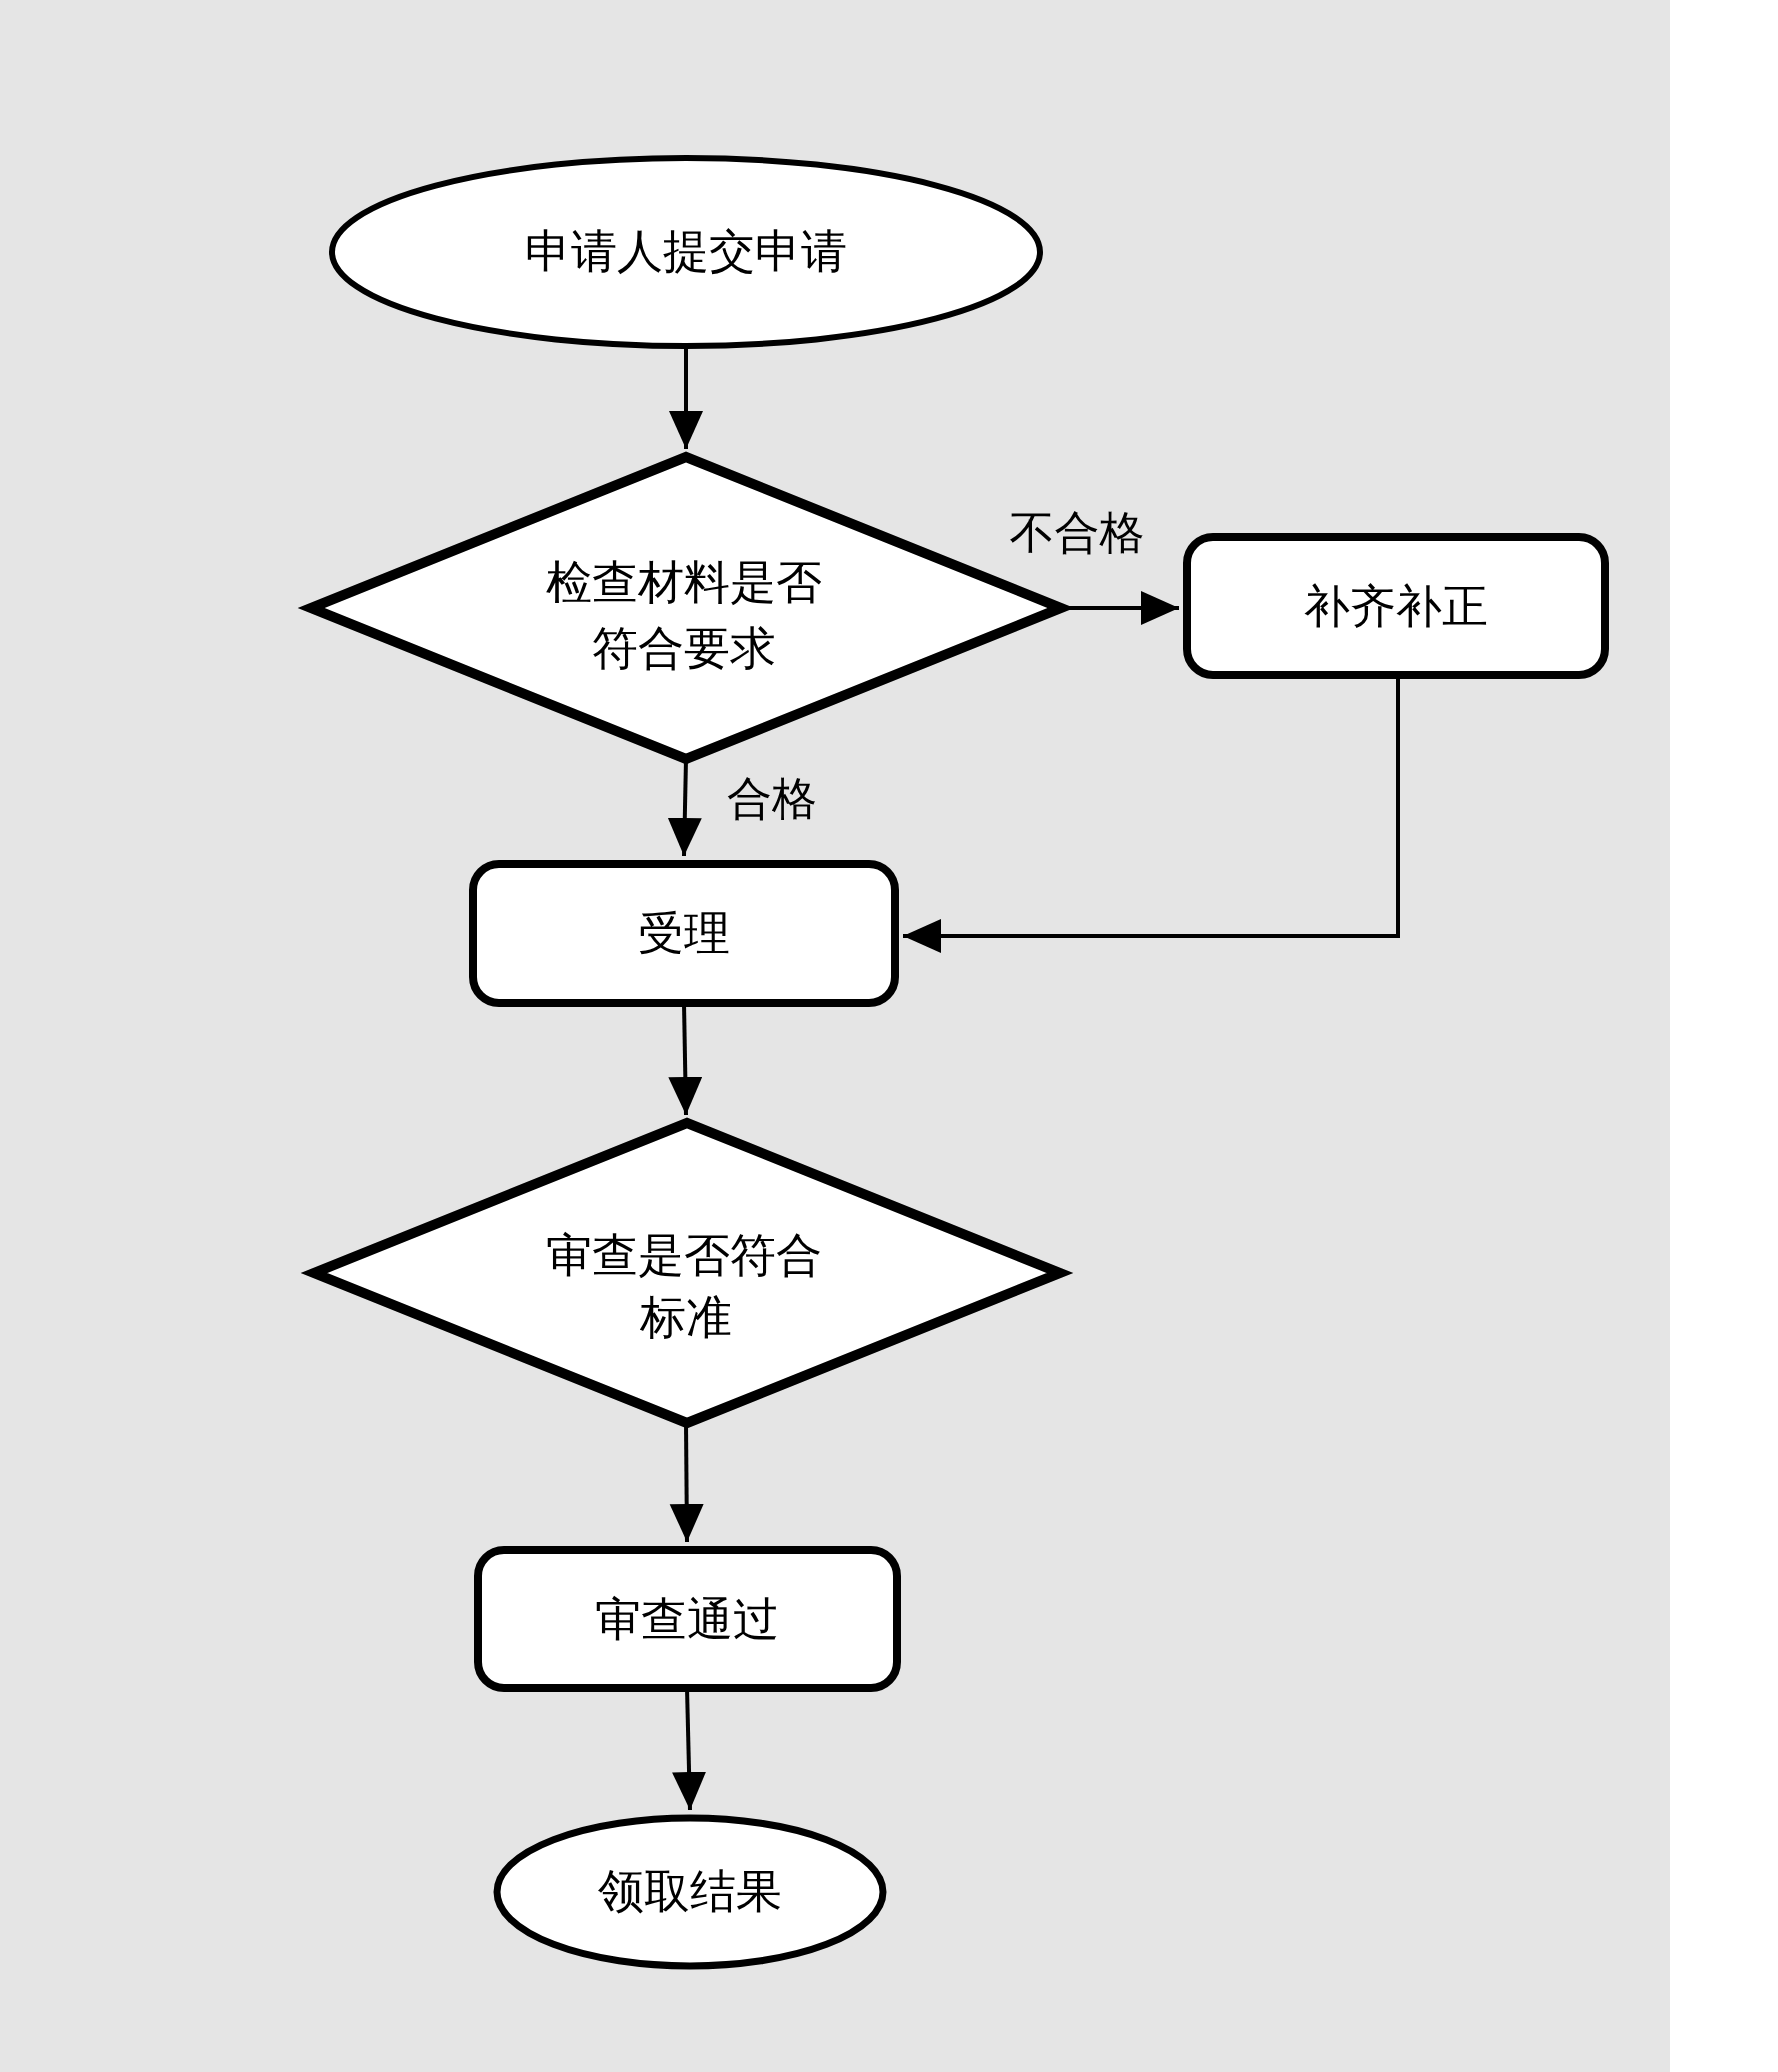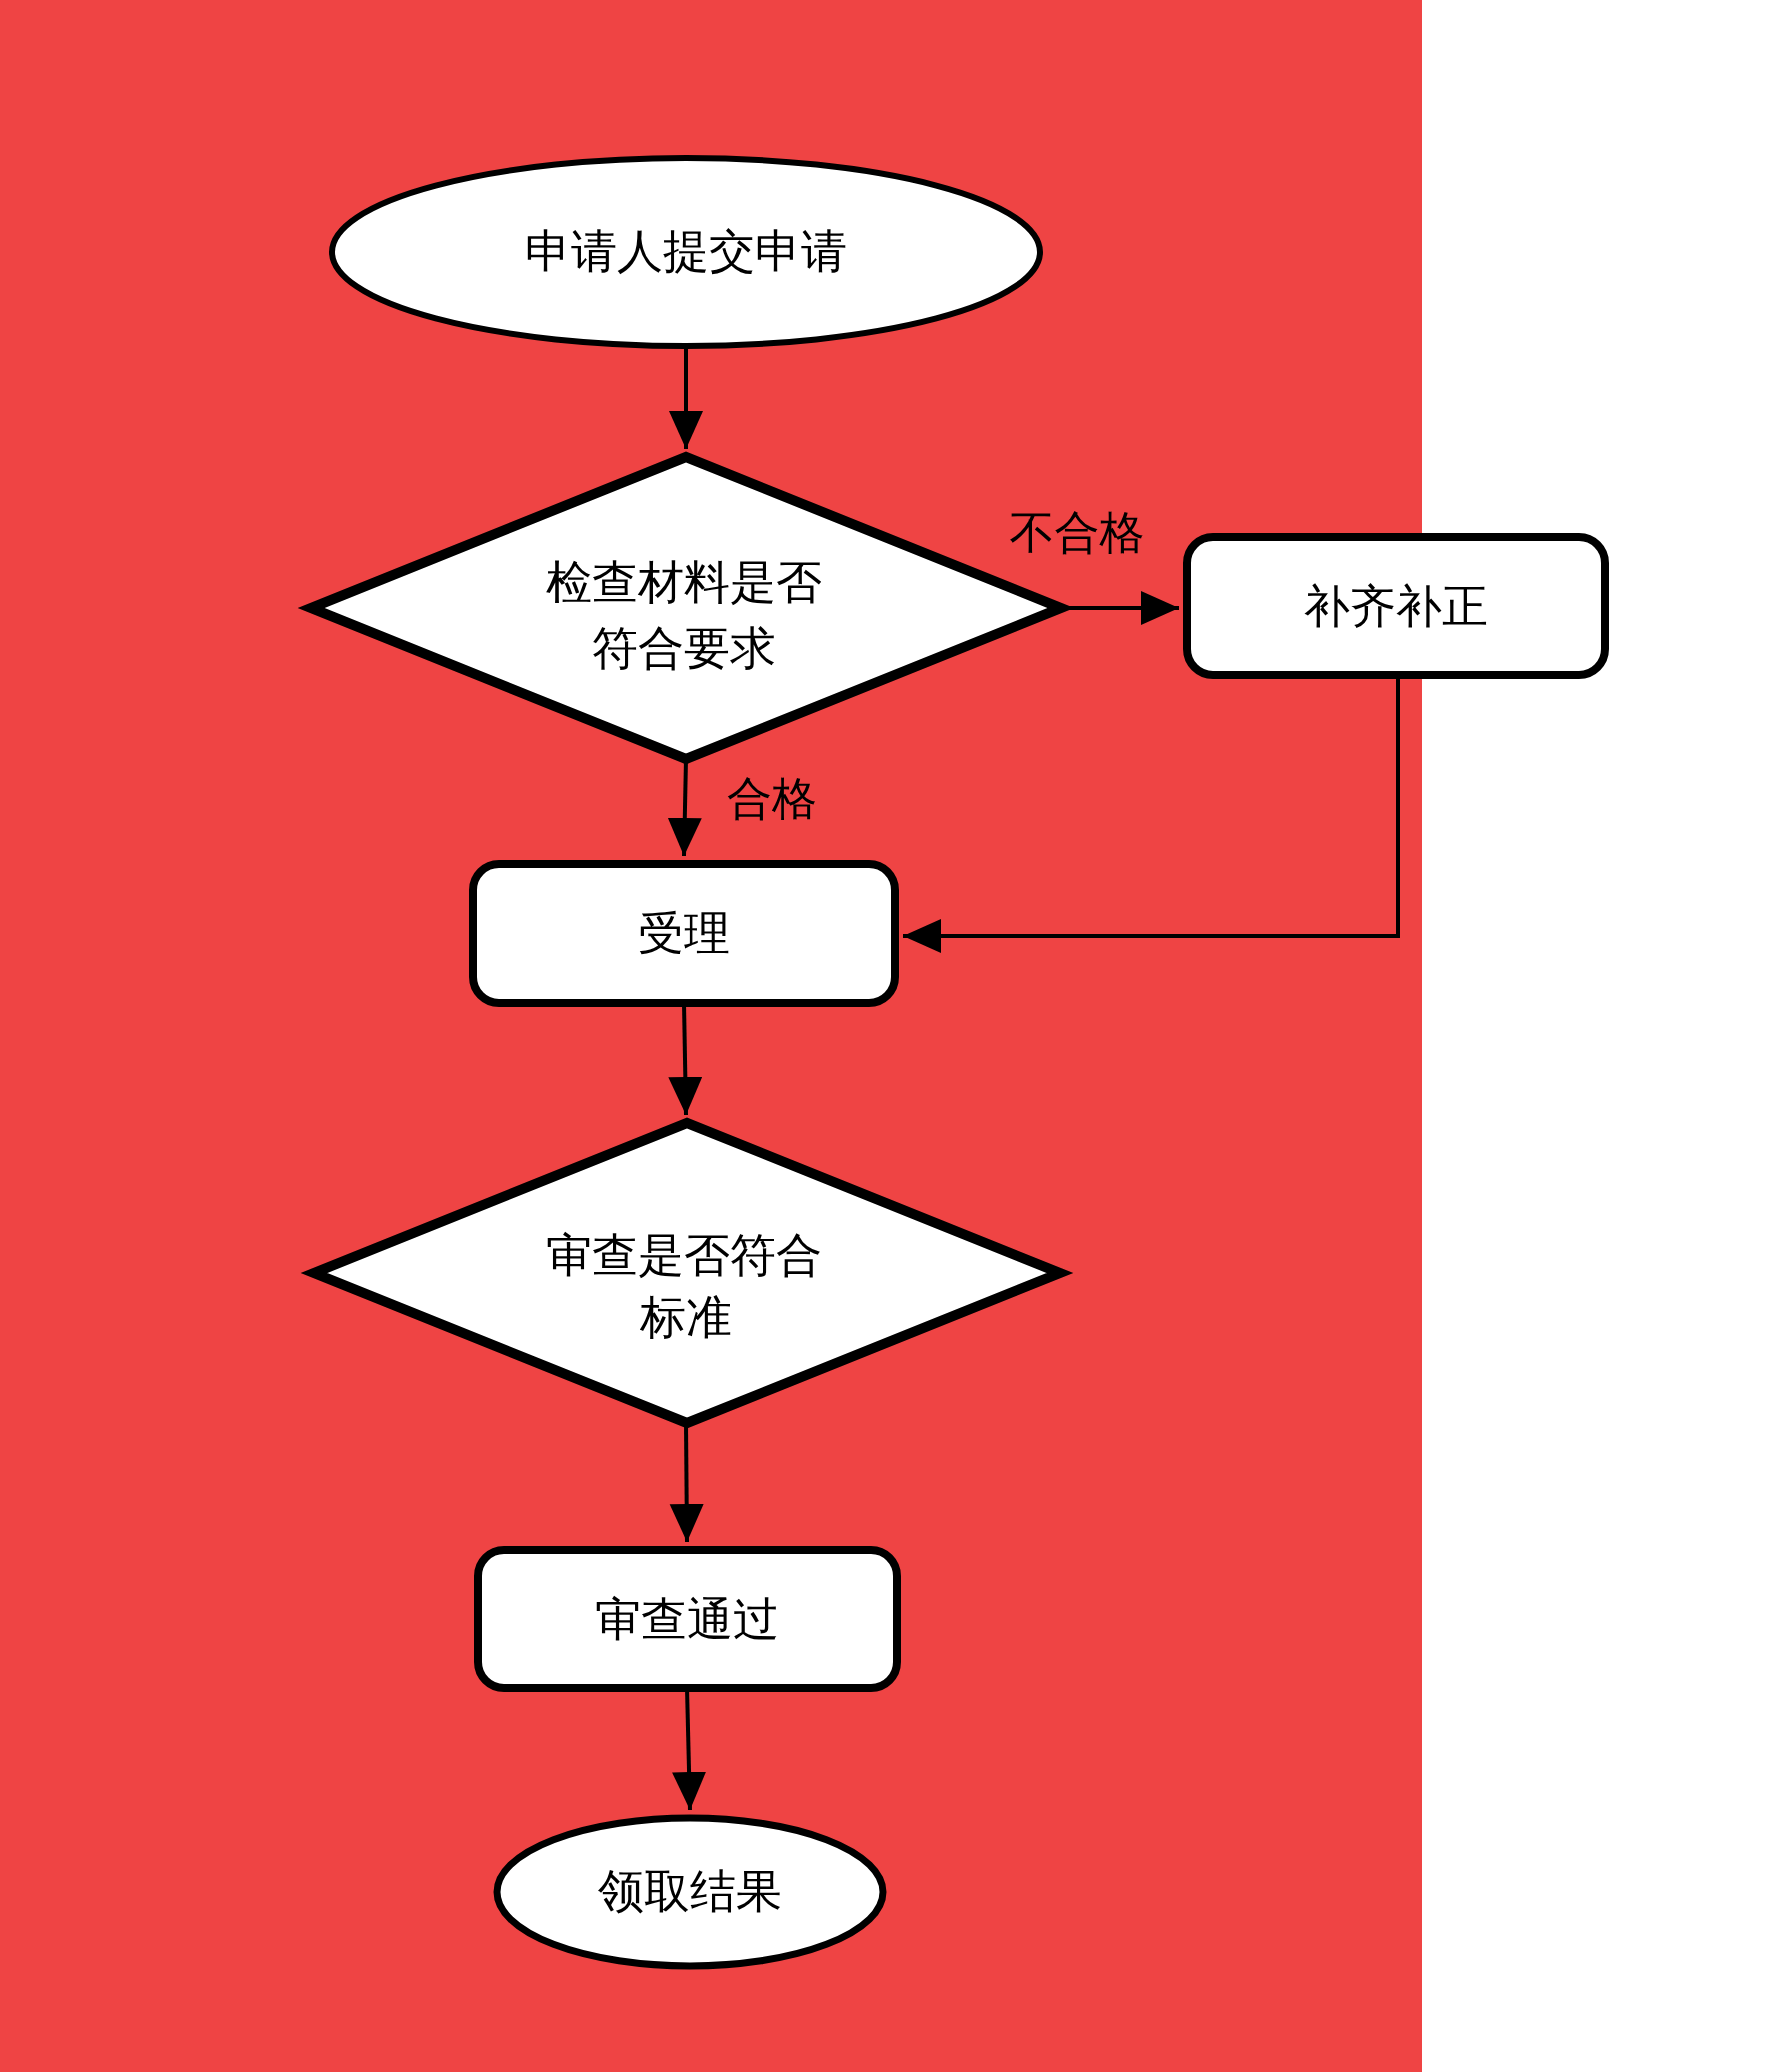--- a/index.html
+++ b/index.html
@@ -2,23 +2,23 @@
 <html><head>
 <meta charset="utf-8">
 <style>
   html, body {
     margin: 0;
     padding: 0;
     background: #ffffff;
   }
   .canvas {
     position: relative;
-    width: 1422px;
+    width: 1670px;
     height: 2072px;
-    background: #ef4444;
+    background: #e5e5e5;
     font-family: "Liberation Serif", "DejaVu Serif", serif;
   }
   svg { display: block; }
   .shape {
     fill: #ffffff;
     stroke: #000000;
   }
   .node-text {
     fill: #000000;
     font-size: 46px;

